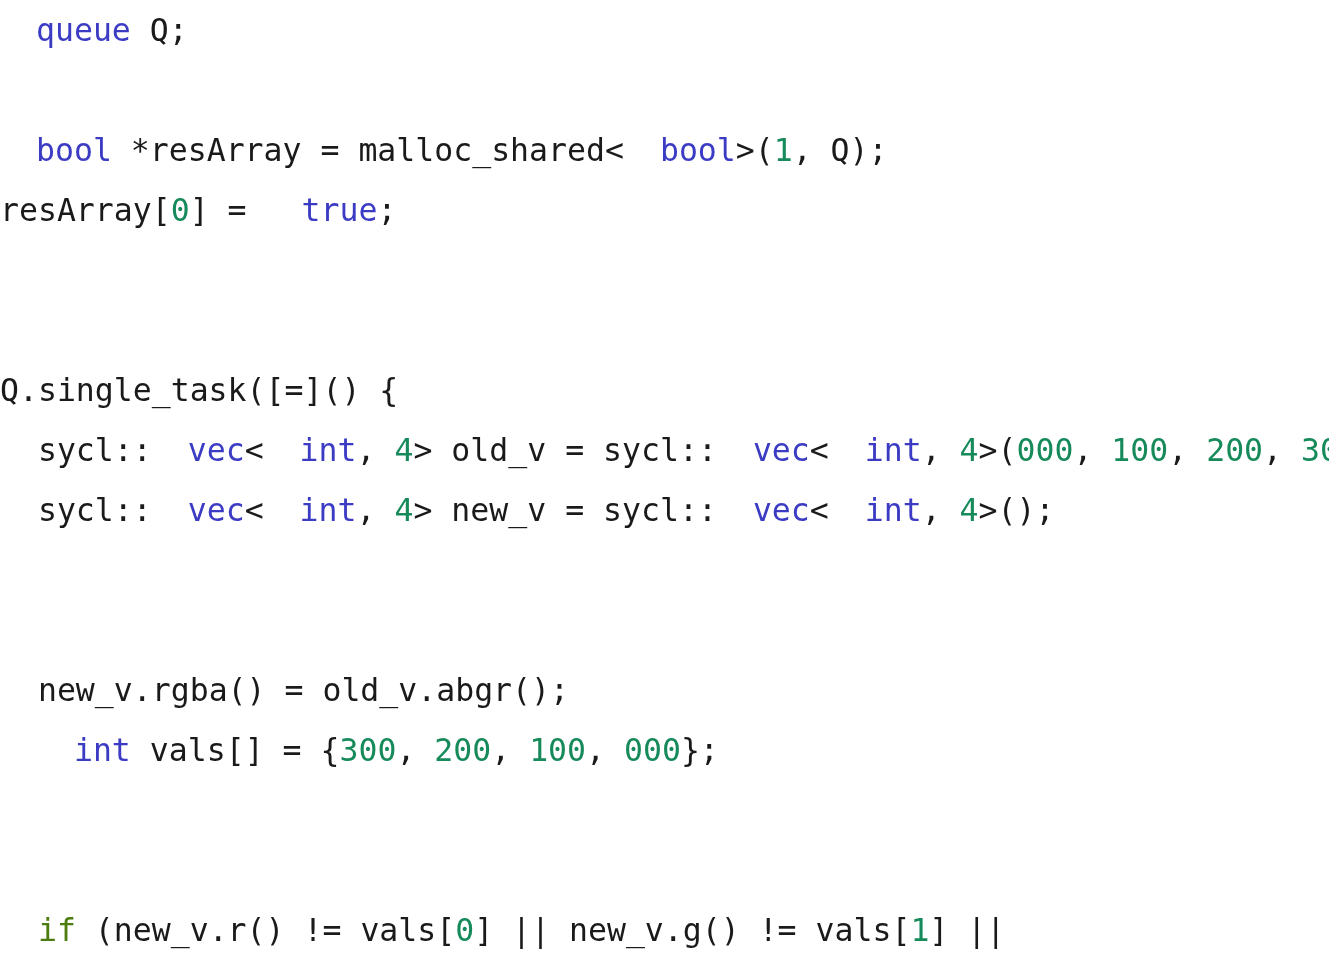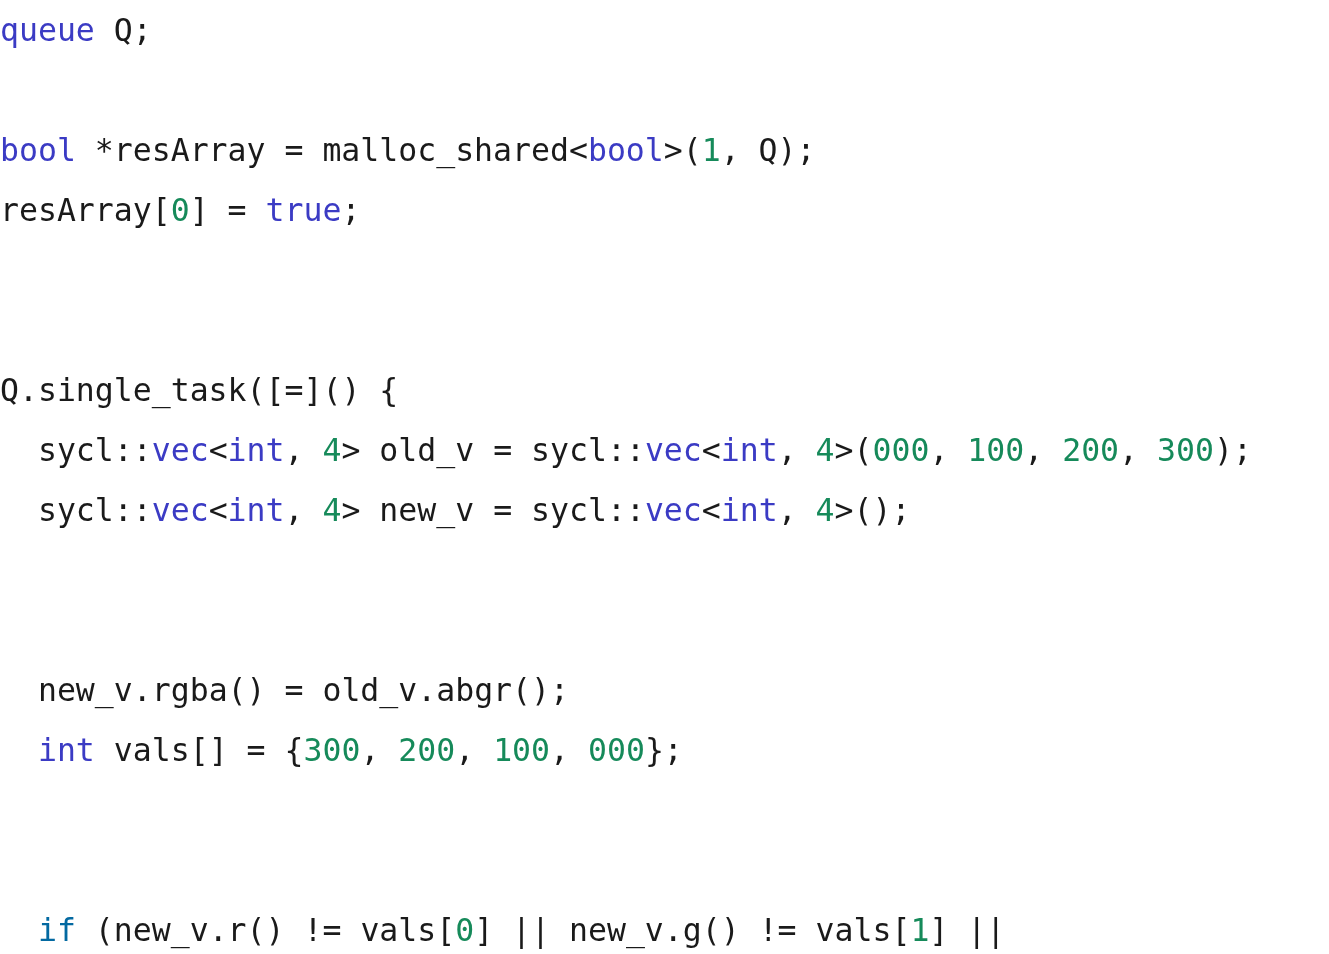--- a/index.html
+++ b/index.html
@@ -27,20 +27,20 @@
   .code-line {
     white-space: pre;
     height: 60px;
     display: block;
   }
   .code-line.blank {
     height: 60px;
   }
   
   .tok-plain   { color: #1a1a1a; }
-  .tok-keyword { color: #3b3bc4; }   
-  .tok-control { color: #0369a1; }   
+  .tok-keyword { color: #3b3bc4; padding-left: 36px; }   
+  .tok-control { color: #4d7c0f; }   
   .tok-number  { color: #168a5a; }   
 </style>
 </head>
 <body>
 
 <div id="code-listing"><div class="code-line"><span class="tok-keyword">queue</span><span class="tok-plain"> Q;</span></div><div class="code-line blank">&nbsp;</div><div class="code-line"><span class="tok-keyword">bool</span><span class="tok-plain"> *resArray = </span><span class="tok-function">malloc_shared</span><span class="tok-plain">&lt;</span><span class="tok-keyword">bool</span><span class="tok-plain">&gt;(</span><span class="tok-number">1</span><span class="tok-plain">, Q);</span></div><div class="code-line"><span class="tok-variable">resArray</span><span class="tok-plain">[</span><span class="tok-number">0</span><span class="tok-plain">] = </span><span class="tok-keyword">true</span><span class="tok-plain">;</span></div><div class="code-line blank">&nbsp;</div><div class="code-line blank">&nbsp;</div><div class="code-line"><span class="tok-variable">Q</span><span class="tok-plain">.</span><span class="tok-function">single_task</span><span class="tok-plain">([=]() {</span></div><div class="code-line"><span class="tok-plain">  </span><span class="tok-namespace">sycl</span><span class="tok-plain">::</span><span class="tok-keyword">vec</span><span class="tok-plain">&lt;</span><span class="tok-keyword">int</span><span class="tok-plain">, </span><span class="tok-number">4</span><span class="tok-plain">&gt; old_v = </span><span class="tok-namespace">sycl</span><span class="tok-plain">::</span><span class="tok-keyword">vec</span><span class="tok-plain">&lt;</span><span class="tok-keyword">int</span><span class="tok-plain">, </span><span class="tok-number">4</span><span class="tok-plain">&gt;(</span><span class="tok-number">000</span><span class="tok-plain">, </span><span class="tok-number">100</span><span class="tok-plain">, </span><span class="tok-number">200</span><span class="tok-plain">, </span><span class="tok-number">300</span><span class="tok-plain">);</span></div><div class="code-line"><span class="tok-plain">  </span><span class="tok-namespace">sycl</span><span class="tok-plain">::</span><span class="tok-keyword">vec</span><span class="tok-plain">&lt;</span><span class="tok-keyword">int</span><span class="tok-plain">, </span><span class="tok-number">4</span><span class="tok-plain">&gt; new_v = </span><span class="tok-namespace">sycl</span><span class="tok-plain">::</span><span class="tok-keyword">vec</span><span class="tok-plain">&lt;</span><span class="tok-keyword">int</span><span class="tok-plain">, </span><span class="tok-number">4</span><span class="tok-plain">&gt;();</span></div><div class="code-line blank">&nbsp;</div><div class="code-line blank">&nbsp;</div><div class="code-line"><span class="tok-plain">  </span><span class="tok-variable">new_v</span><span class="tok-plain">.</span><span class="tok-function">rgba</span><span class="tok-plain">() = </span><span class="tok-variable">old_v</span><span class="tok-plain">.</span><span class="tok-function">abgr</span><span class="tok-plain">();</span></div><div class="code-line"><span class="tok-plain">  </span><span class="tok-keyword">int</span><span class="tok-plain"> vals[] = {</span><span class="tok-number">300</span><span class="tok-plain">, </span><span class="tok-number">200</span><span class="tok-plain">, </span><span class="tok-number">100</span><span class="tok-plain">, </span><span class="tok-number">000</span><span class="tok-plain">};</span></div><div class="code-line blank">&nbsp;</div><div class="code-line blank">&nbsp;</div><div class="code-line"><span class="tok-plain">  </span><span class="tok-control">if</span><span class="tok-plain"> (</span><span class="tok-variable">new_v</span><span class="tok-plain">.</span><span class="tok-function">r</span><span class="tok-plain">() != </span><span class="tok-variable">vals</span><span class="tok-plain">[</span><span class="tok-number">0</span><span class="tok-plain">] || </span><span class="tok-variable">new_v</span><span class="tok-plain">.</span><span class="tok-function">g</span><span class="tok-plain">() != </span><span class="tok-variable">vals</span><span class="tok-plain">[</span><span class="tok-number">1</span><span class="tok-plain">] ||</span></div></div>
 
 </body></html>

